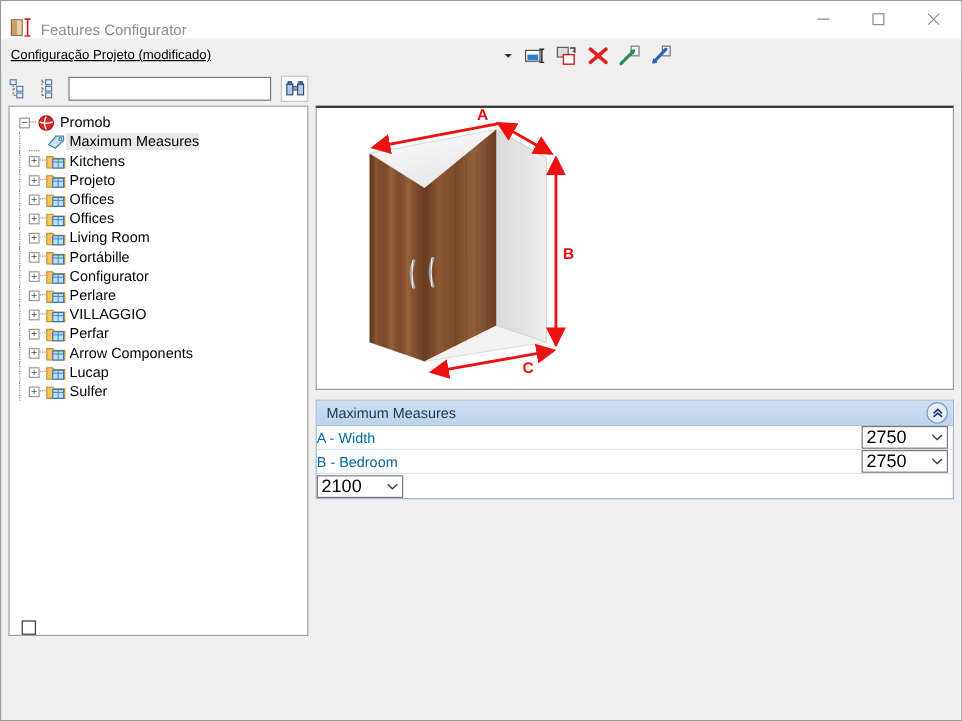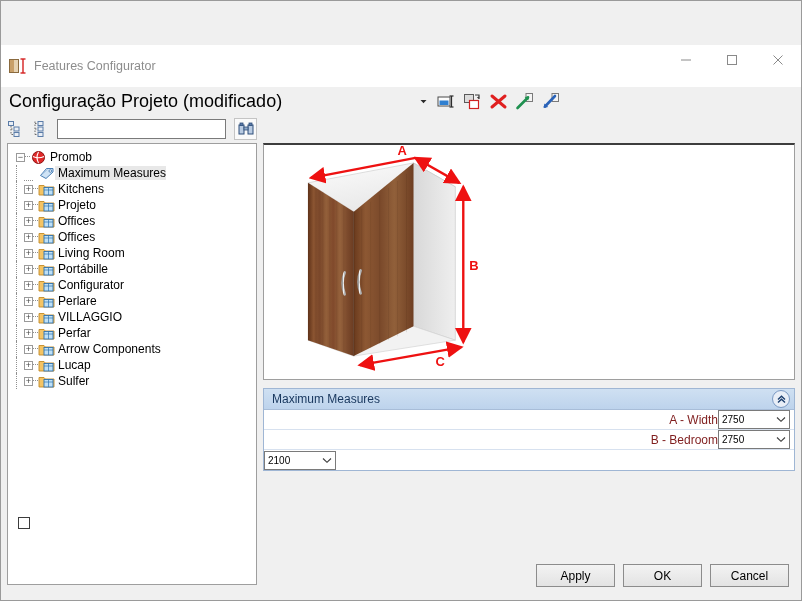--- a/index.html
+++ b/index.html
@@ -8,23 +8,22 @@
     font-family:"Liberation Sans",sans-serif;
     font-size:12px;color:#000;background:#f0f0f0;
   }
   .window{
     width:802px;height:601px;position:relative;
     background:#f0f0f0;box-sizing:border-box;
     border:1px solid #9a9a9a;
   }
   
   .titlebar{
-    height:42px;background:#ffffff;display:flex;align-items:center;
+    height:31px;background:#ffffff;display:flex;align-items:flex-end;
     position:relative;
-    margin-top:44px;
   }
   .app-icon{width:17px;height:17px;margin-left:8px;position:relative;flex:none;}
   .app-icon .cab{
     position:absolute;left:0;top:1px;width:10px;height:14px;
     background:linear-gradient(90deg,#c9a06a 0%,#c9a06a 48%,#e6d2b2 52%,#e6d2b2 100%);
     border:1px solid #8a6a3e;box-sizing:border-box;
   }
   .app-icon .ruler{position:absolute;right:0px;top:0px;width:6px;height:16px;}
   .title-text{
     margin-left:8px;color:#8d8d8d;font-size:12.5px;
@@ -38,22 +37,22 @@
   
   .combo-row{
     height:28px;display:flex;align-items:center;background:#f0f0f0;
     padding:0 0 0 0;
   }
   .proj-combo{
     margin-left:6px;width:424px;height:21px;background:#f0f0f0;
     display:flex;align-items:center;position:relative;
   }
   .proj-combo .lbl{
-    font-size:18px;padding-left:2px;color:#000;flex:1;
-    white-space:nowrap;overflow:hidden;
+    font-size:11px;padding-left:2px;color:#000;flex:1;
+    white-space:nowrap;overflow:hidden;text-decoration:underline;
   }
   .proj-combo .arrow{
     width:16px;height:20px;display:flex;align-items:center;justify-content:center;
   }
   .tb-icons{display:flex;align-items:center;gap:7px;margin-left:6px;}
   .tb-icon{width:19px;height:19px;display:block;}
   
   .body{display:flex;padding:0 6px;gap:6px;height:470px;box-sizing:border-box;}
   
   .left{width:250px;display:flex;flex-direction:column;}
@@ -110,26 +109,26 @@
   .collapse-btn{
     position:absolute;right:4px;top:1px;width:18px;height:18px;border-radius:50%;
     background:#e8eef7;border:1px solid #7b9ac4;display:flex;
     align-items:center;justify-content:center;box-sizing:border-box;
   }
   .prow{
     height:20px;display:flex;align-items:center;border-bottom:1px solid #d7e1ef;
     box-sizing:border-box;
   }
   .prow:last-child{border-bottom:0;}
-  .prow .pl{flex:1;padding-left:18px;font-size:12px;color:#7f1d1d;text-align:right;}
+  .prow .pl{flex:1;font-size:12px;color:#0369a1;}
   .pcombo{
     width:72px;height:19px;border:1px solid #7a7a7a;background:#fff;
     display:flex;align-items:center;box-sizing:border-box;margin-right:4px;
   }
-  .pcombo .pv{flex:1;padding-left:3px;font-size:10px;}
+  .pcombo .pv{flex:1;padding-left:3px;font-size:15px;}
   .pcombo .pa{width:16px;display:flex;align-items:center;justify-content:center;}
   
   .footer{
     position:absolute;left:0;right:0;bottom:0;height:88px;
   }
   .cbrow{display:flex;align-items:center;height:22px;padding-left:17px;}
   .cbox{
     width:12px;height:12px;border:1px solid #3c3c3c;background:#fff;
     box-sizing:border-box;flex:none;
   }
@@ -602,20 +601,15 @@
 
     </div>
   </div>
 
   <div class="footer">
     <div id="checkbox-rows">
         <div class="cbrow">
           <div class="cbox"></div>
         </div>
       </div>
-    <div id="footer-buttons" class="btns">
-        <div class="btn">Apply</div>
-        <div class="btn">OK</div>
-        <div class="btn">Cancel</div>
-      </div>
   </div>
 
 </div>
 
 </body></html>

